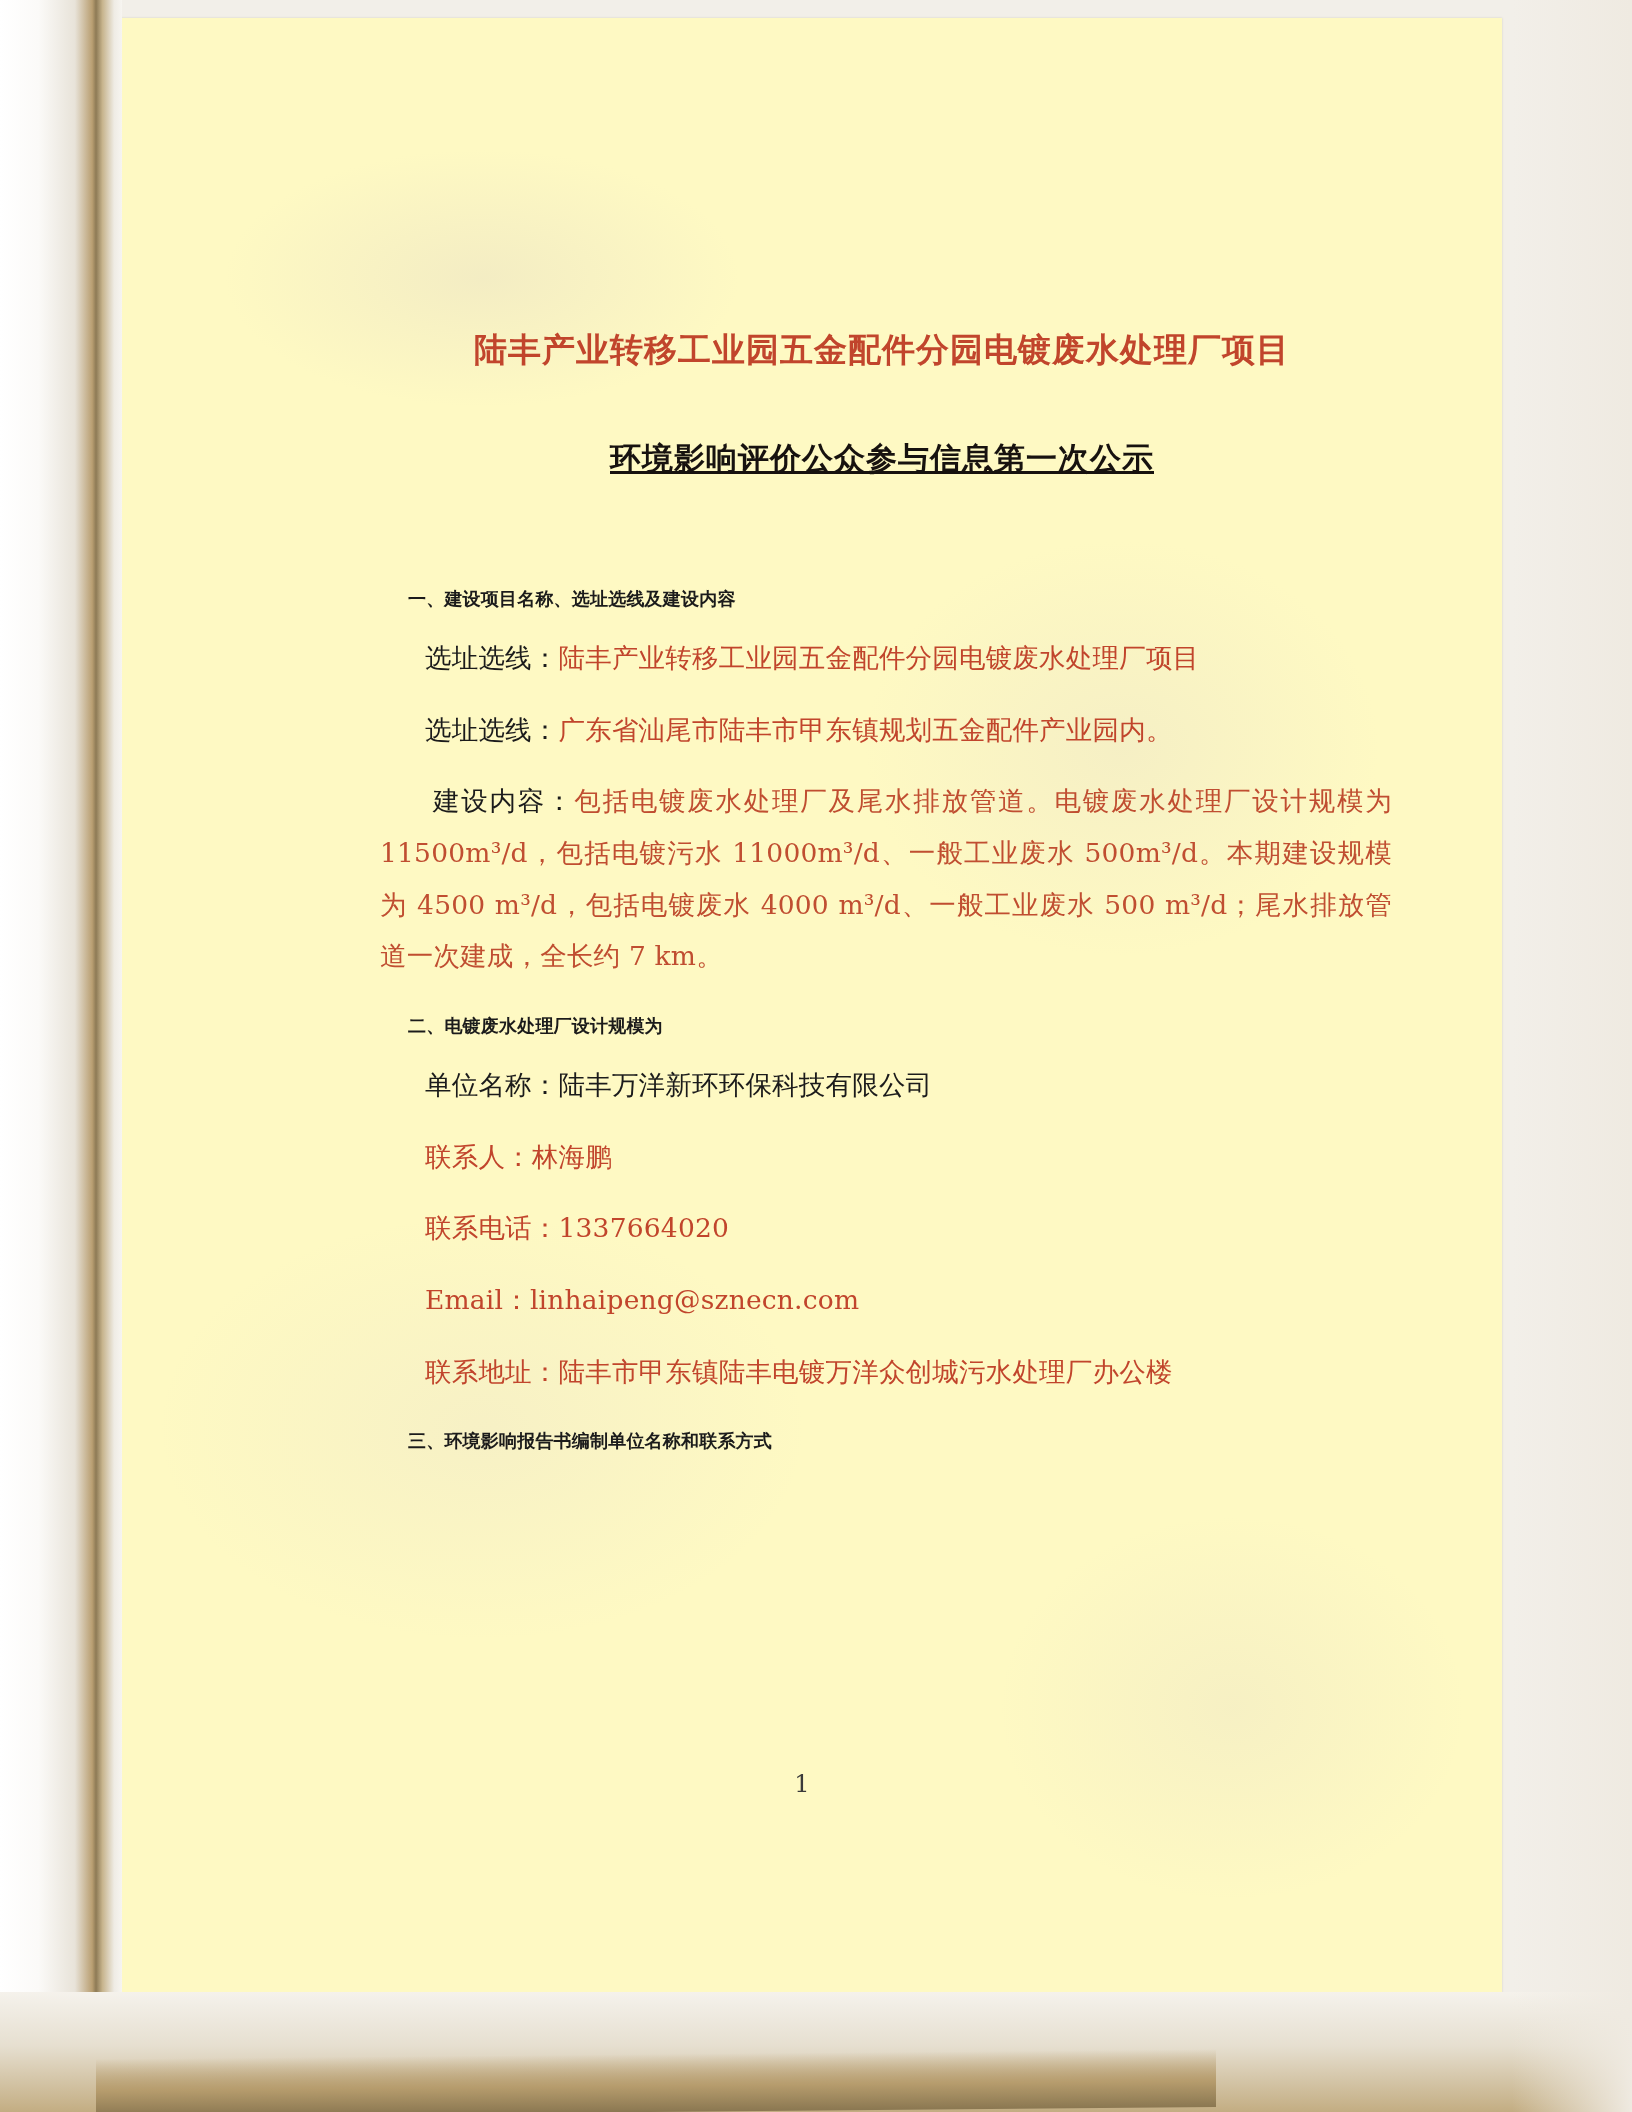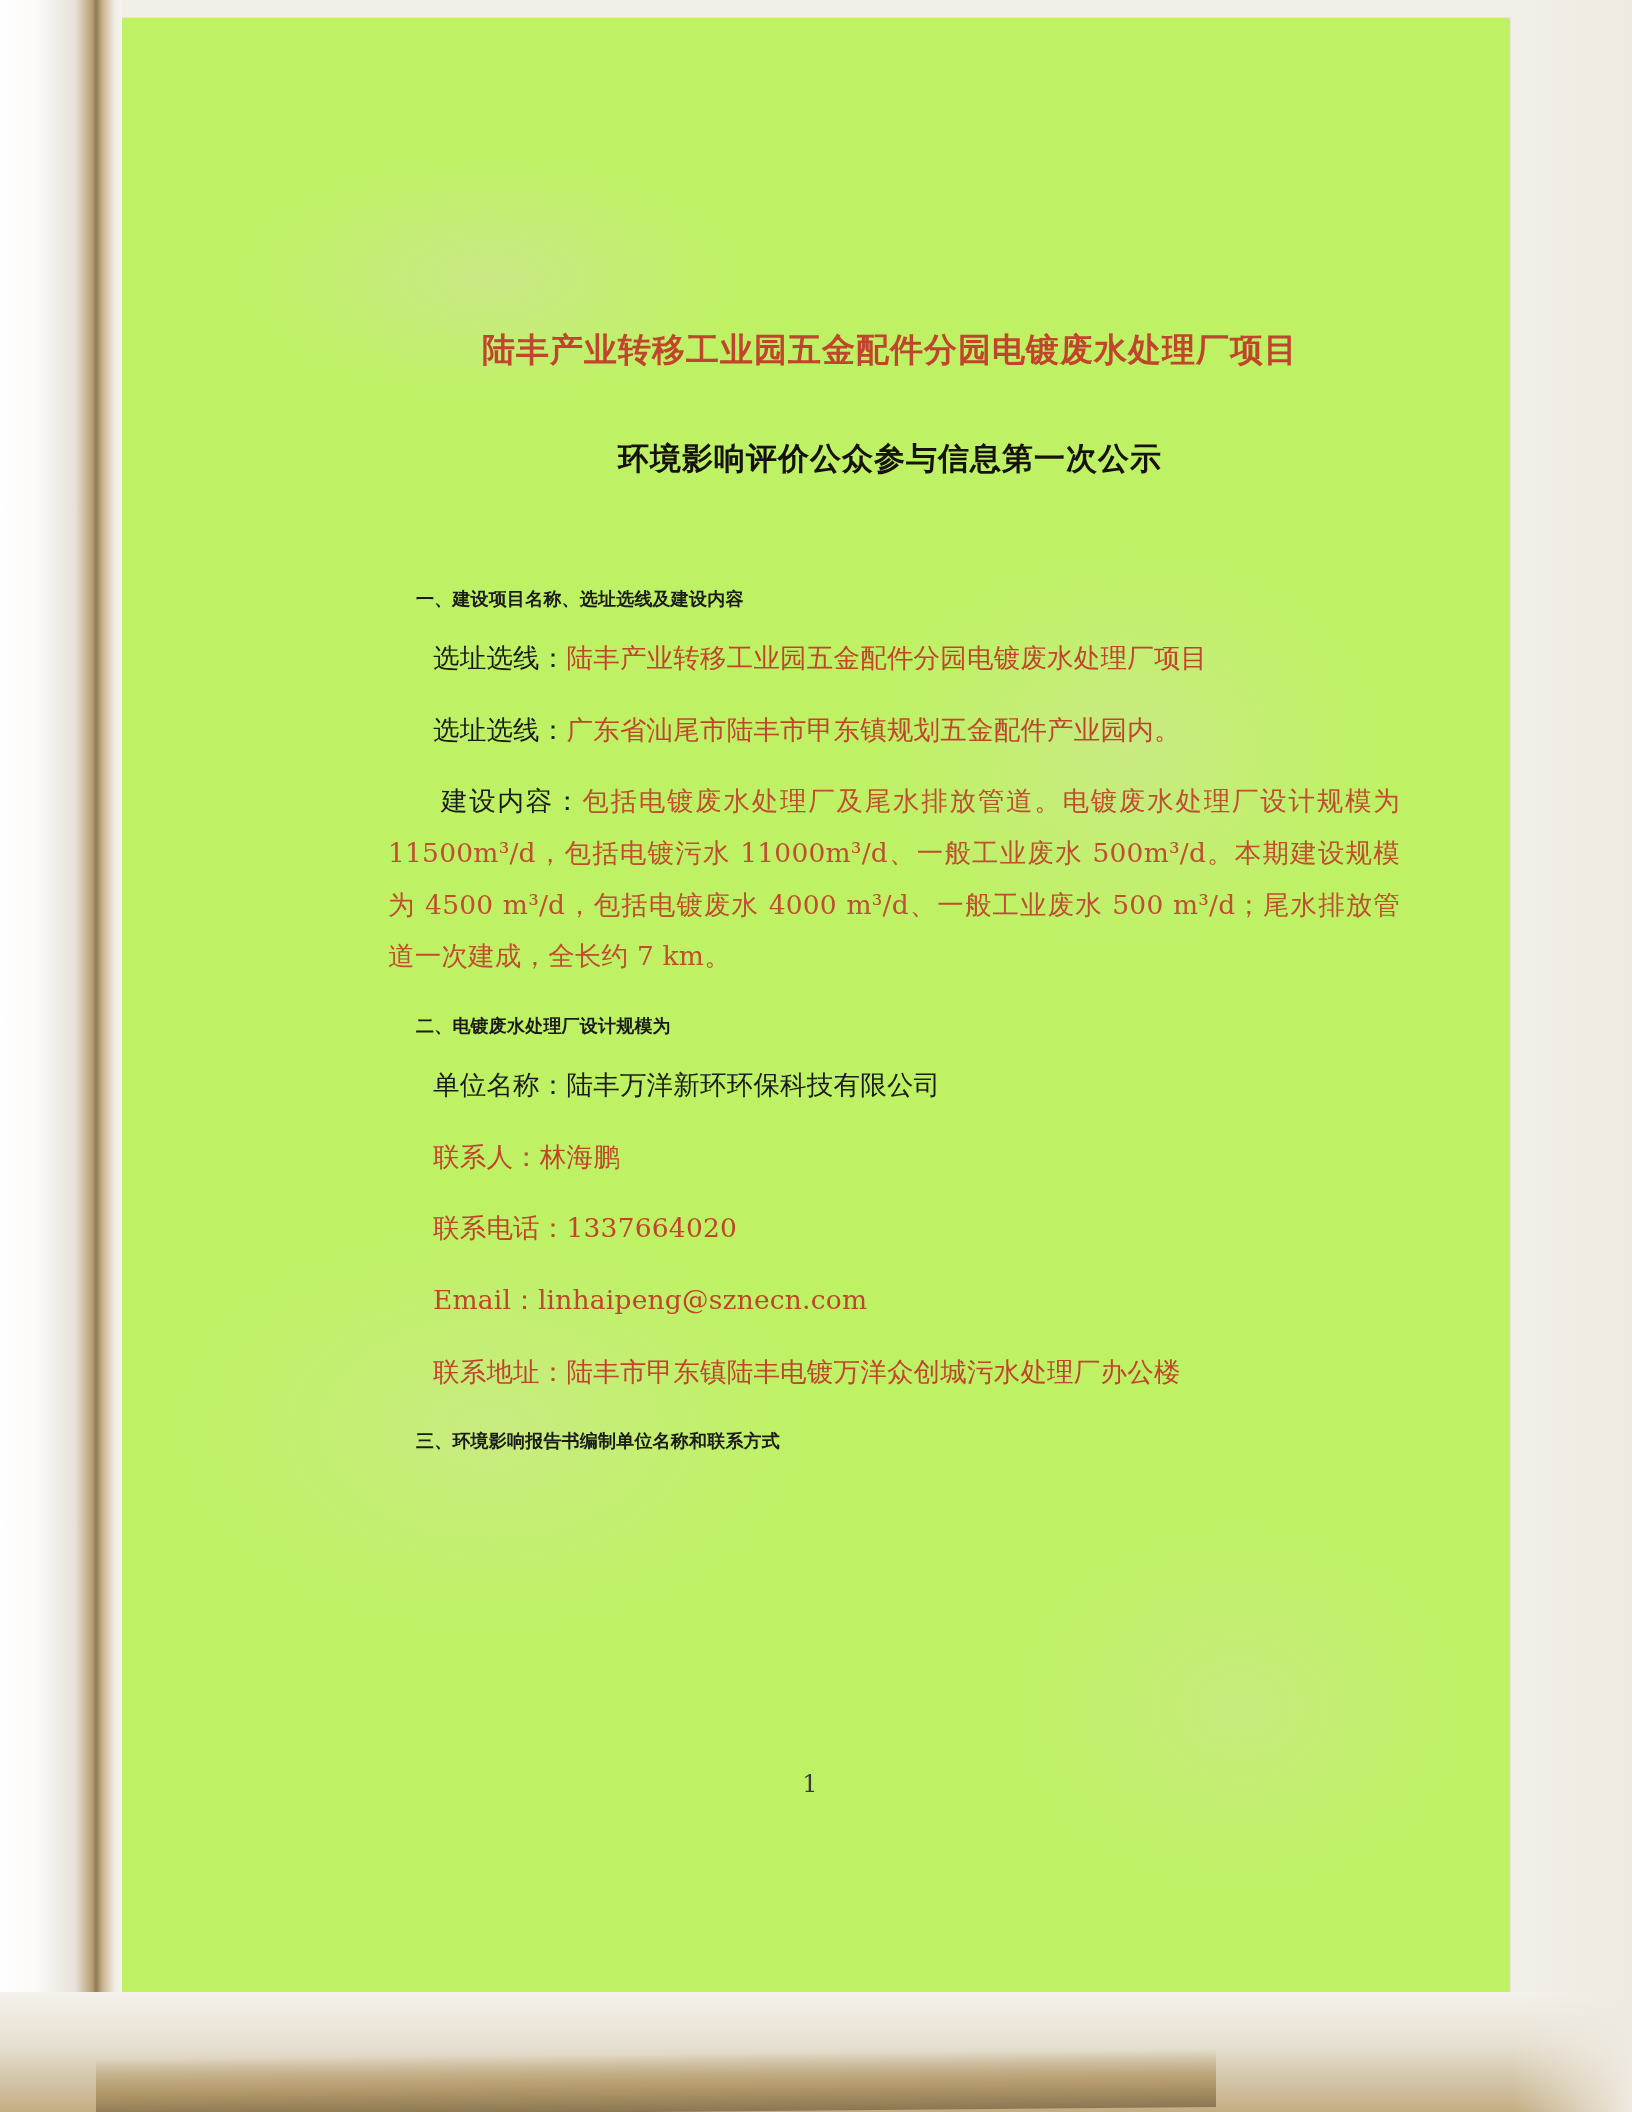--- a/index.html
+++ b/index.html
@@ -51,25 +51,25 @@
   #scan-right-fade {
     position: absolute;
     right: 0; top: 0;
     width: 120px; height: 2112px;
     background: linear-gradient(270deg, #efeae1 0%, rgba(247,245,240,0) 100%);
   }
 
   
   #page {
     position: absolute;
-    left: 110px;
+    left: 102px;
     top: 18px;
     width: 1400px;
     height: 2040px;
-    background: #bef264;
+    background: #fef9c3;
     box-shadow: 0 0 2px rgba(120,110,90,.25);
   }
 
   
   .blotch {
     position: absolute;
     border-radius: 50%;
     pointer-events: none;
   }
 
@@ -93,20 +93,21 @@
     letter-spacing: 1px;
     margin-bottom: 46px;
   }
   .title-sub {
     text-align: center;
     font-size: 31px;
     font-weight: bold;
     color: #17120f;
     letter-spacing: 1px;
     margin-bottom: 92px;
+    text-decoration: underline;
   }
 
   p.body {
     margin: 0 0 14px 0;
     text-align: justify;
     text-justify: inter-ideograph;
     text-indent: 2em;
   }
 
   .section-h {

